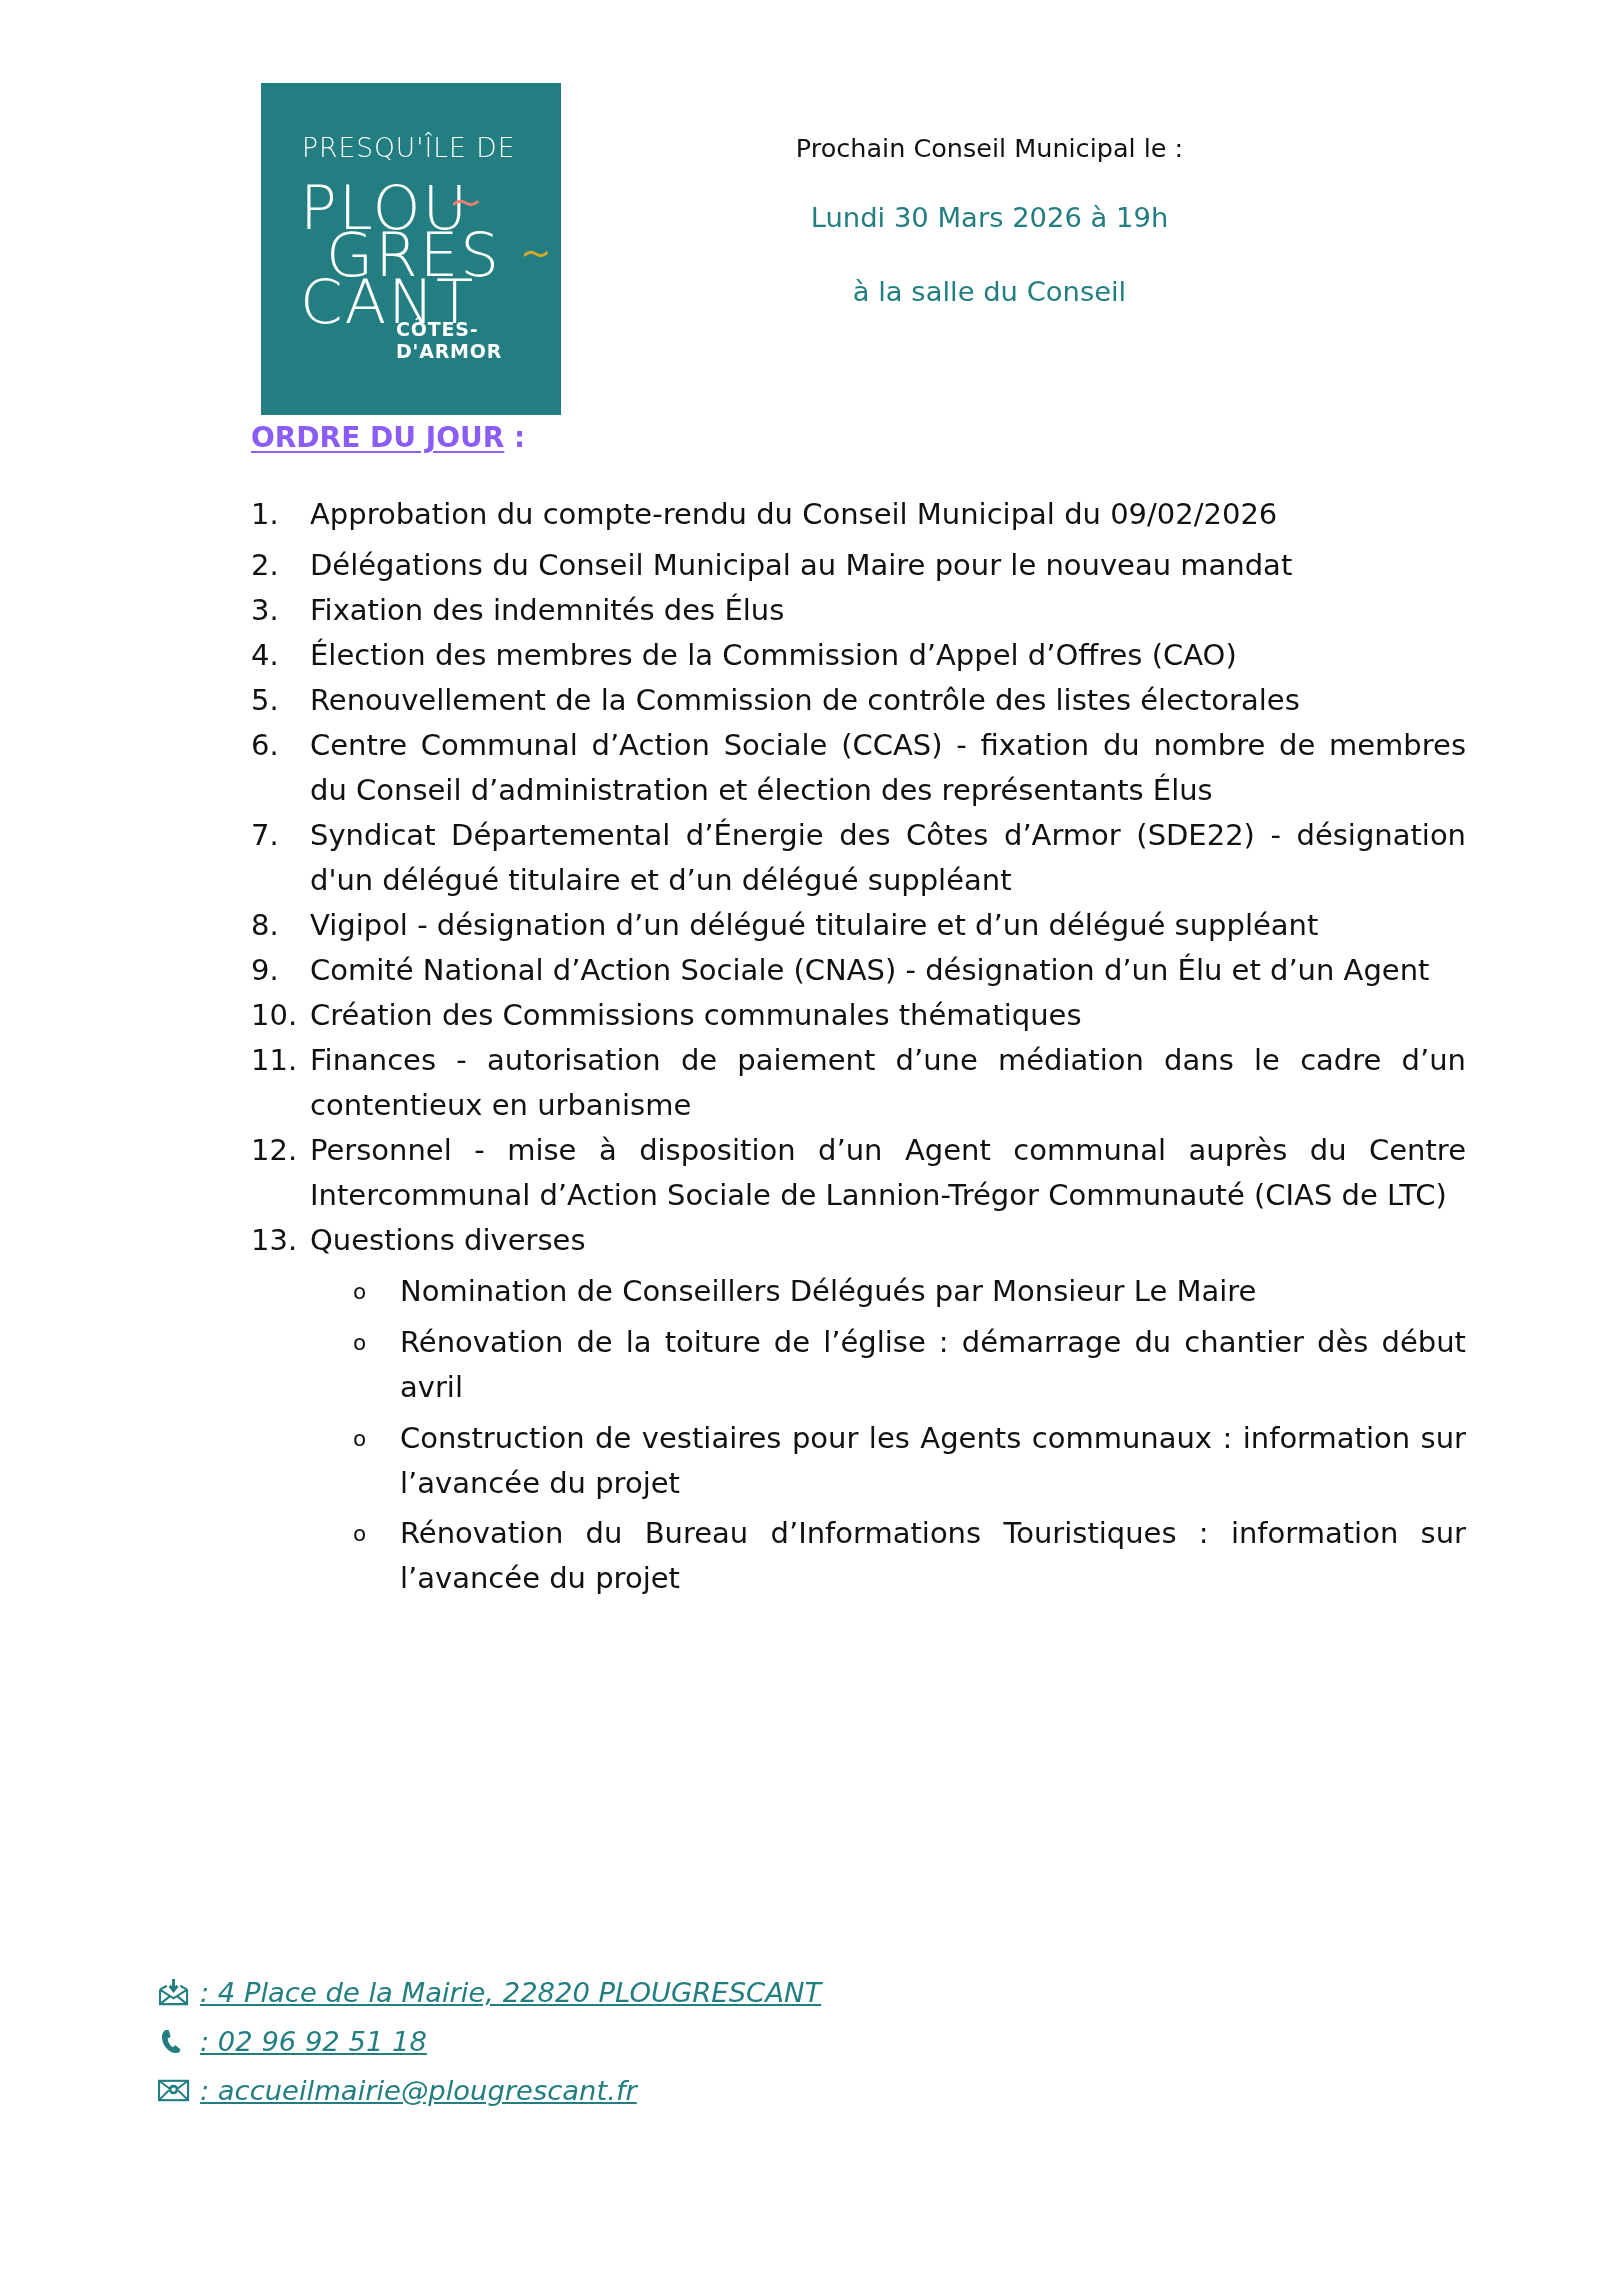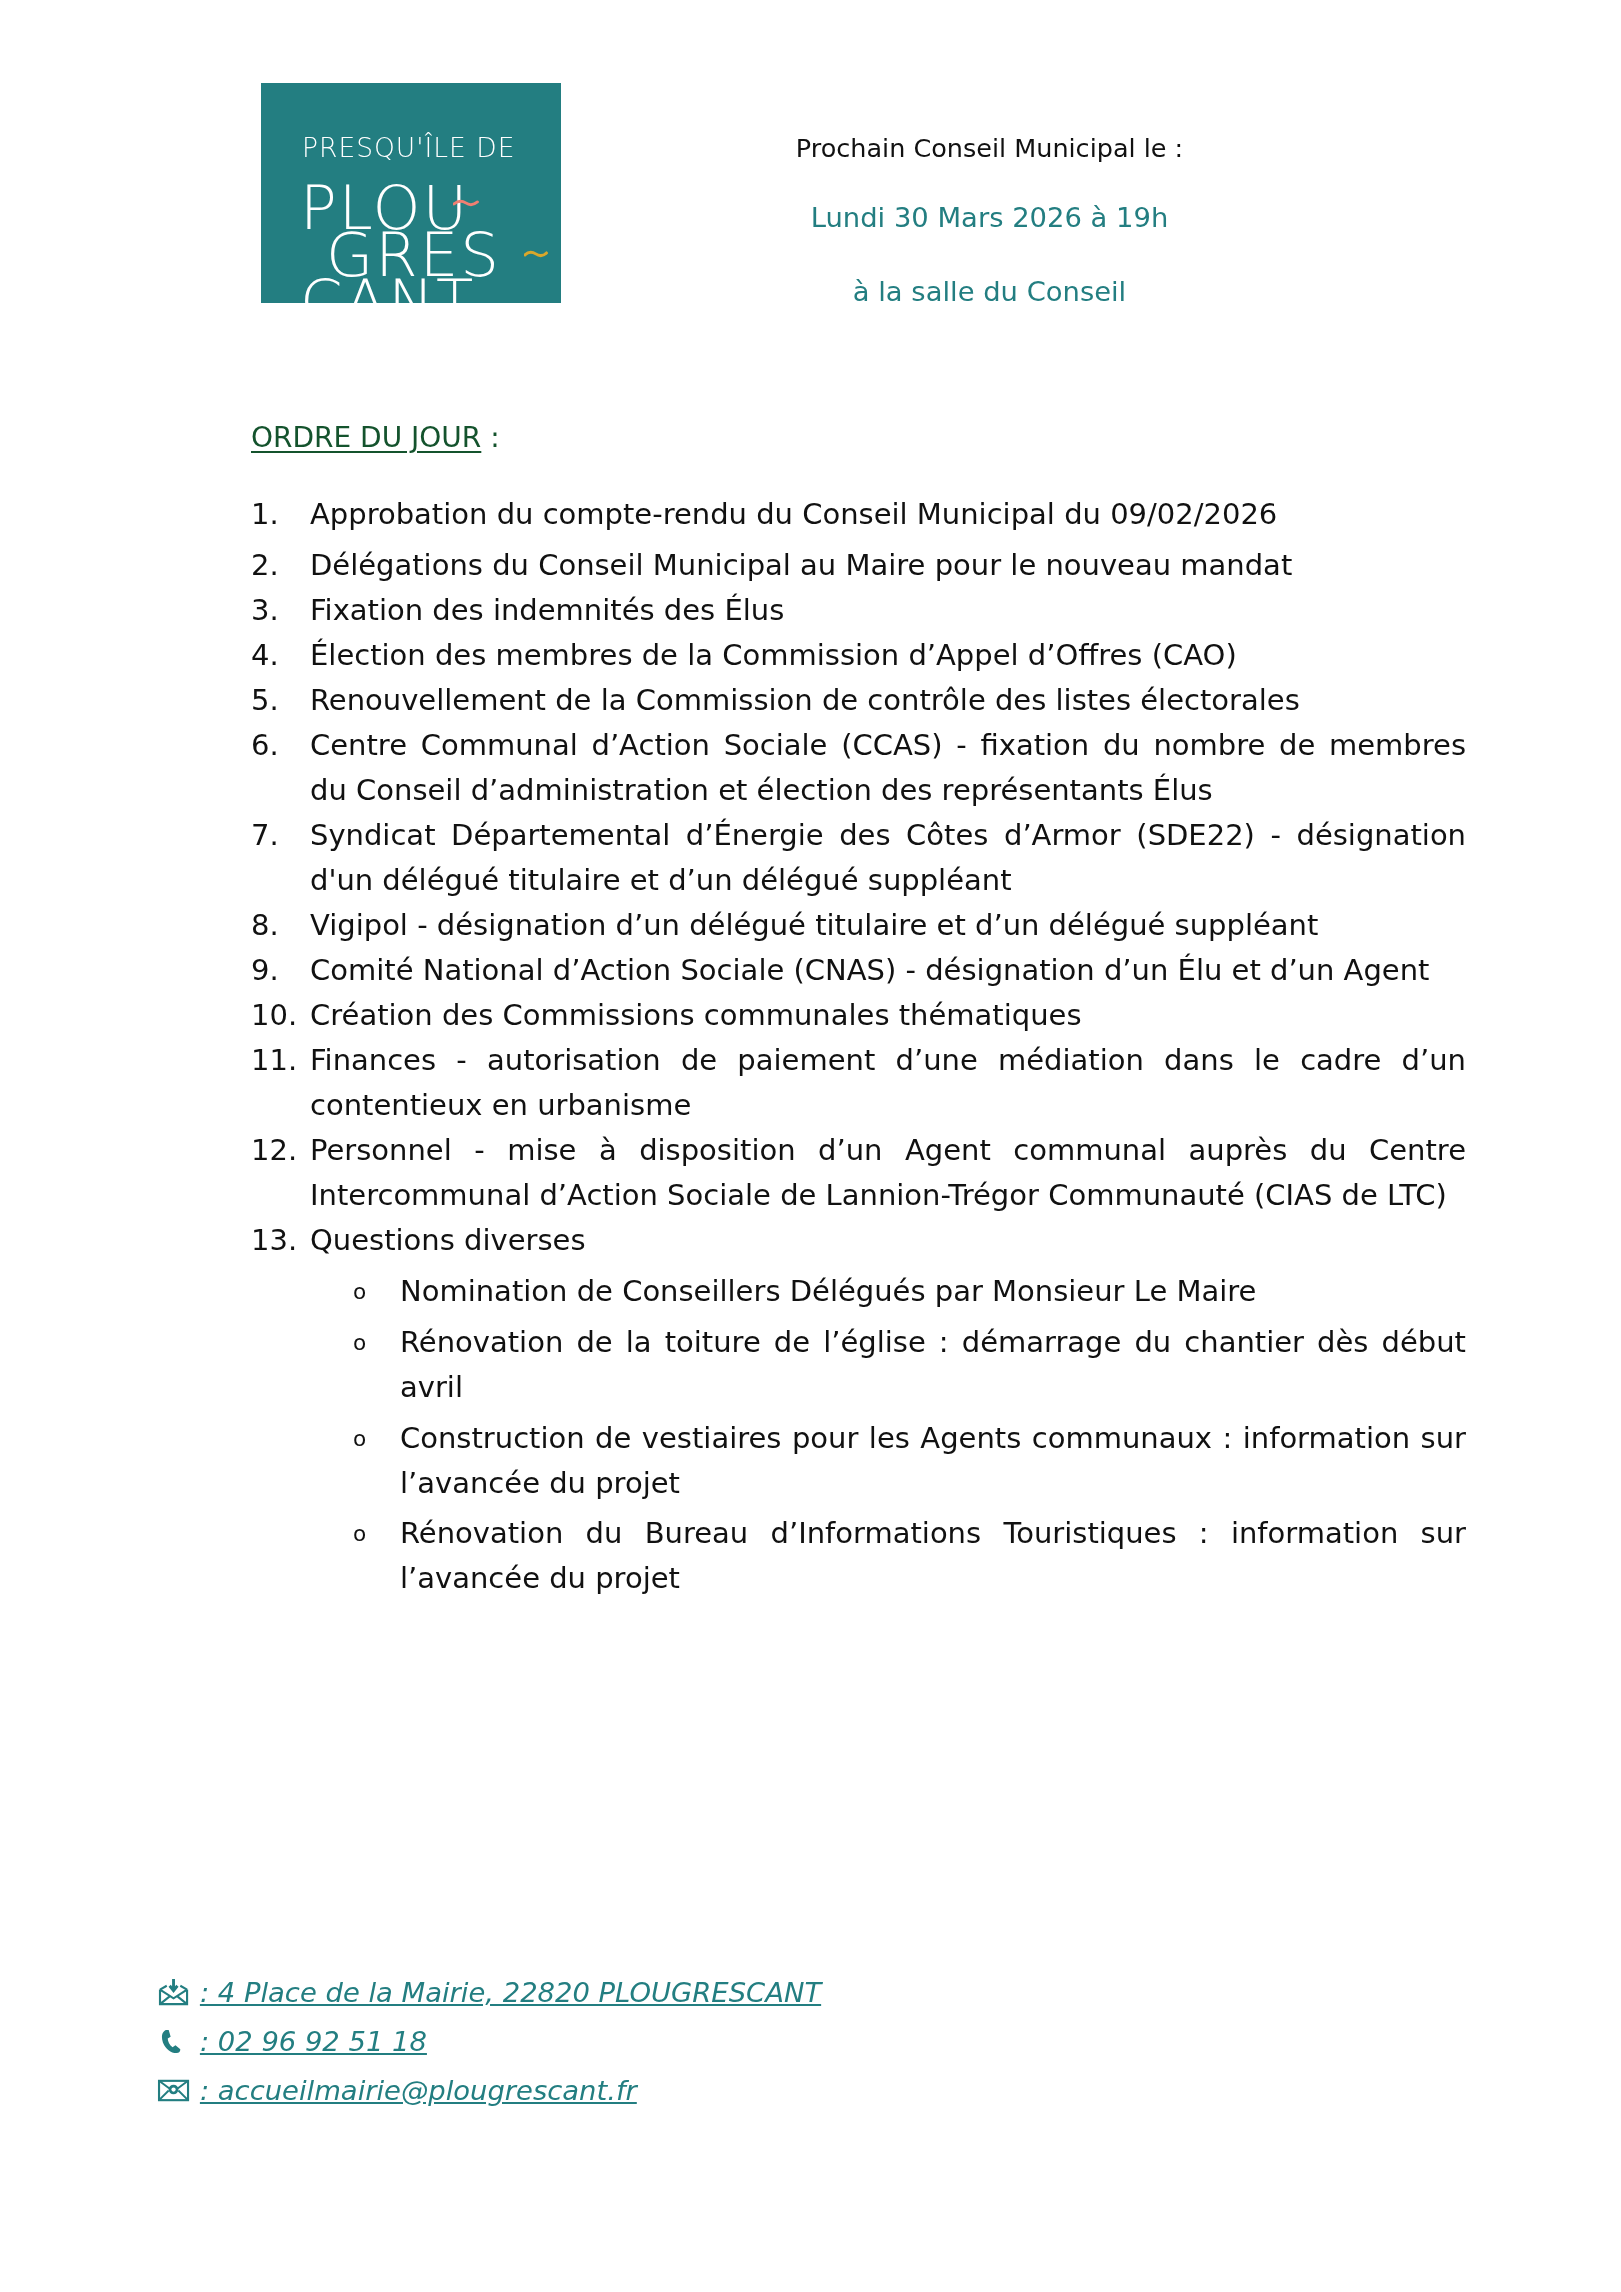--- a/index.html
+++ b/index.html
@@ -1,40 +1,40 @@
 <!DOCTYPE html>
 <html><head>
 <meta charset="utf-8">
 <style>
   html, body { margin: 0; padding: 0; background: #ffffff; }
   body { width: 1621px; height: 2293px; position: relative; overflow: hidden;
          font-family: "DejaVu Sans", "Liberation Sans", sans-serif; color: #111; }
 
   
-  .logo { position: absolute; left: 261px; top: 83px; width: 300px; height: 220px;
+  .logo { position: absolute; left: 261px; top: 83px; width: 300px; height: 332px;
           background: #237e81; color: #fff; }
   .logo .l1 { position: absolute; left: 41px; top: 49px; font-size: 26.5px; letter-spacing: 1px;
               font-family: "DejaVu Sans", sans-serif; font-weight: 300; }
   .logo .big { position: absolute; left: 39px; font-size: 61px; line-height: 53px; letter-spacing: 2px;
                font-family: "DejaVu Sans", sans-serif; font-weight: 200; }
   .logo .b1 { top: 98px; }
   .logo .b2 { top: 145px; left: 65px; }
   .logo .b3 { top: 192px; }
   .logo .l5 { position: absolute; left: 135px; top: 235px; font-size: 19px; letter-spacing: 0.8px; font-weight: bold; }
   .logo .wig1 { position: absolute; left: 192px; top: 116px; width: 25.5px; height: 7.8px; }
   .logo .wig2 { position: absolute; left: 263px; top: 167px; width: 23.5px; height: 7.8px; }
 
   
   .meeting { position: absolute; left: 725px; top: 127px; width: 529px; text-align: center; }
   .meeting .line-a { font-size: 25.5px; color: #111; margin-top: 5.9px; }
   .meeting .line-b { font-size: 27.4px; color: #237e81; margin-top: 39px; }
   .meeting .line-c { font-size: 27.4px; color: #237e81; margin-top: 43px; }
 
   
-  .agenda-title { position: absolute; left: 251px; top: 421px; font-size: 28px; color: #14532d; }
+  .agenda-title { position: absolute; left: 251px; top: 421px; font-size: 28px; color: #8b5cf6; font-weight: bold; }
   .agenda-title .u { text-decoration: underline; text-underline-offset: 3.9px; }
 
   .agenda { position: absolute; left: 251px; top: 492px; width: 1215px; font-size: 29px; color: #111; }
   .item { display: flex; line-height: 45px; }
   .item .num { width: 59px; flex: none; }
   .item .txt { flex: 1; text-align: justify; }
   .item.first { margin-bottom: 5.9px; }
   .sub { display: flex; line-height: 45px; padding-left: 102px; }
   .sub .bullet { width: 47px; flex: none; font-size: 21.6px; }
   .sub .txt { flex: 1; text-align: justify; }

